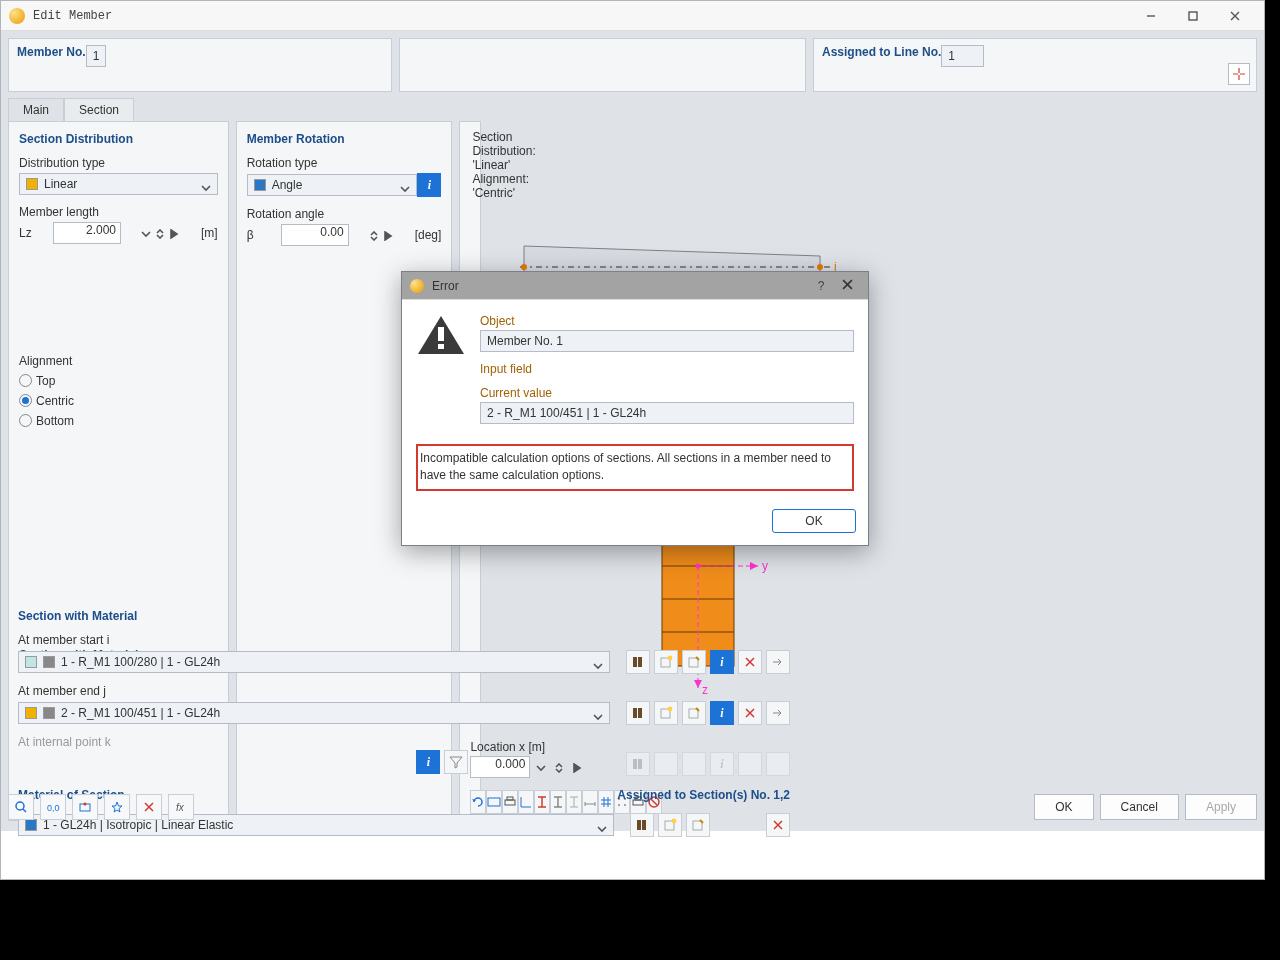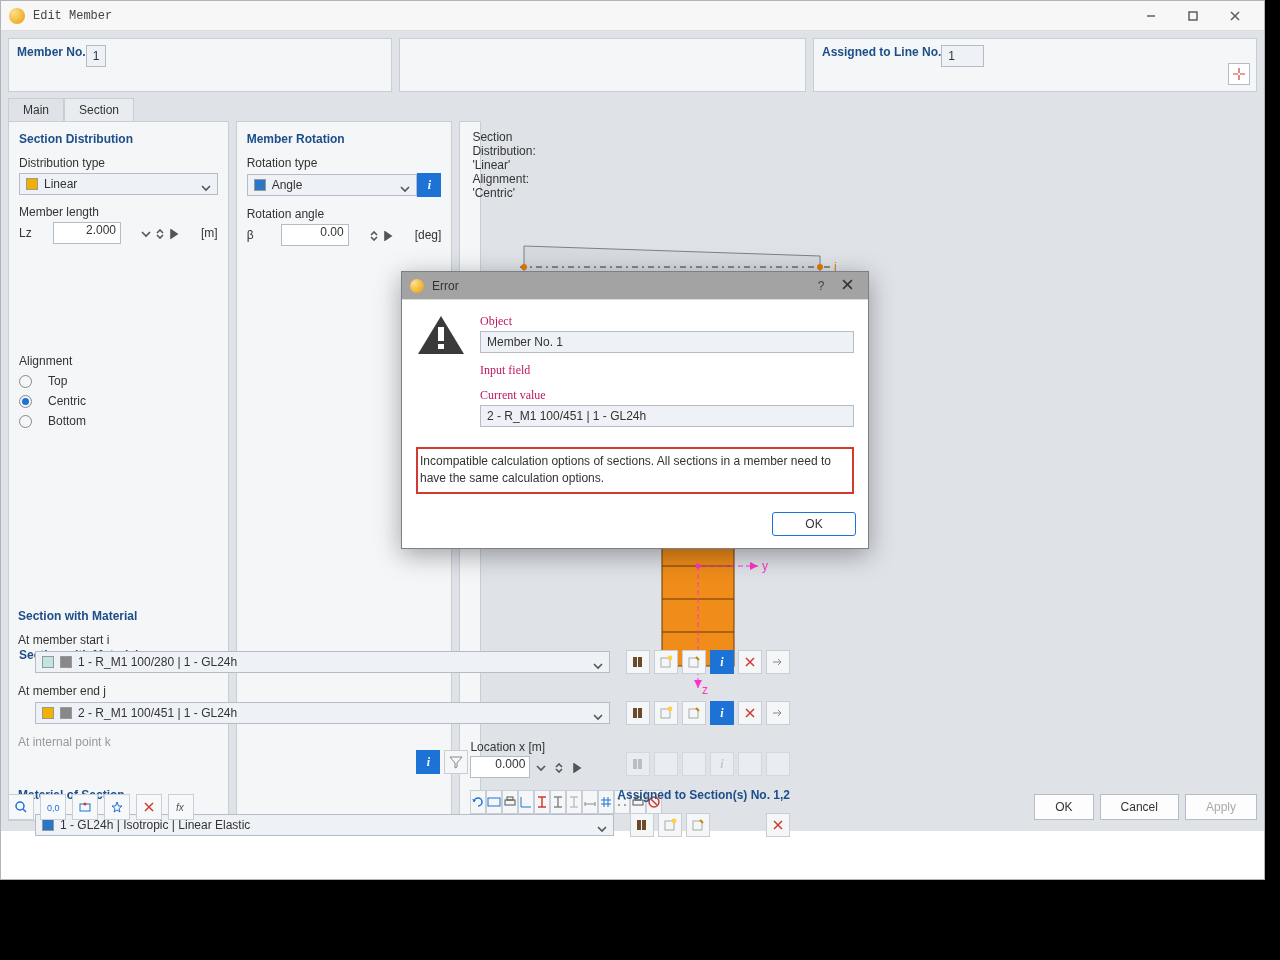--- a/index.html
+++ b/index.html
@@ -36,27 +36,27 @@
   .rightpanel { height:700px; position:relative; }
   .sechdr { color:#1d4e89; font-weight:600; font-size:12px; margin-bottom:8px; }
   .flabel { font-size:12px; color:#333; margin:10px 0 3px 0; display:block; }
   .smallctrl { display:flex; align-items:center; gap:20px; }
   .smallctrl .unit { font-size:12px; color:#333; }
   .numfield { width:68px; height:22px; border:1px solid #b5bcc7; background:#fff; text-align:right; padding:0 4px; font-size:12px; }
   .lz { width:14px; display:inline-block; }
   .stepg { display:inline-flex; align-items:center; gap:2px; }
   .step { width:12px; height:10px; }
   .step svg { width:10px; height:10px; stroke:#555; fill:none; stroke-width:1.6; }
-  .radio { display:flex; align-items:center; gap:16px; margin:6px 0; }
+  .radio { display:flex; align-items:flex-start; gap:4px; margin:6px 0; }
   .radio .r { width:13px; height:13px; border:1px solid #888; border-radius:50%; display:inline-block; position:relative; }
   .radio.checked .r::after { content:""; position:absolute; inset:2px; border-radius:50%; background:#1d72d6; }
   .iconbtn { width:24px; height:24px; border:1px solid #c9ced6; background:#f4f6f8; display:inline-flex; align-items:center; justify-content:center; }
   .iconbtn.blue { background:#1d72d6; color:#fff; border-color:#1d72d6; }
   .iconrow { display:flex; gap:4px; margin-left:6px; }
-  .sectrow { display:flex; align-items:center; gap:10px; margin-top:3px;margin-left:17px; }
+  .sectrow { display:flex; align-items:center; gap:10px; margin-top:3px; }
   .sectrow .combo { flex:1; }
   .info-i { font-weight:bold; font-style:italic; font-family:Georgia,serif; }
   .preview-elev { position:absolute; top:120px; left:60px; right:20px; }
   .preview-sect { position:absolute; top:340px; left:180px; }
   .rightinfo { position:absolute; top:8px; left:12px; font-size:12px; color:#333; }
   .locx { position:absolute; left:10px; bottom:42px; font-size:12px; }
   .locctrl { display:flex; align-items:center; gap:6px; margin-top:2px; }
   .rtoolbar { position:absolute; bottom:6px; left:10px; right:10px; display:flex; align-items:center; }
   .rtoolbar .spacer { flex:1; }
   .btmbar { position:absolute; left:7px; right:7px; bottom:7px; height:34px; display:flex; align-items:center; gap:6px; }
@@ -66,21 +66,21 @@
   .bicon { width:26px; height:26px; border:1px solid #c9cfd8; background:#f7f8fa; display:inline-flex; align-items:center; justify-content:center; }
   
   .dlg { position:absolute; left:400px; top:240px; width:468px; background:#fff; border:1px solid #7b8088; box-shadow:0 6px 24px rgba(0,0,0,0.35); }
   .dlg .dttl { height:28px; display:flex; align-items:center; padding:0 8px; background:#a3a3a3; border-bottom:1px solid #ddd; }
   .dlg .dttl .ticon { width:14px; height:14px; border-radius:50%; background:radial-gradient(circle at 30% 30%, #ffe08a, #e89b00); margin-right:8px; }
   .dlg .dttl .q { width:26px; text-align:center; color:#444; }
   .dlg .dttl .x { width:26px; text-align:center; color:#444; }
   .dlg .dbody { padding:14px 14px 6px 14px; display:flex; gap:14px; }
   .warnicon { width:50px; height:42px; }
   .dfields { flex:1; }
-  .dfl { font-size:12px; color:#be185d; margin-top:10px;font-family:Liberation Serif, serif; }
+  .dfl { font-size:12px; color:#a16207; margin-top:10px; }
   .dfv { height:22px; border:1px solid #b5bcc7; background:#eef1f5; padding:0 6px; line-height:20px; margin-top:2px; font-size:12px; }
   .dmsg { margin:14px 14px 10px 14px; padding:4px 2px; border:2px solid #d23a2f; font-size:12px; color:#333; line-height:1.45; }
   .dbtns { display:flex; justify-content:flex-end; padding:8px 12px 12px 12px; }
   .okbtn { width:84px; height:24px; border:1px solid #1d72d6; border-radius:3px; background:#fff; color:#333; font-size:12px; }
   .blackstrip { height:80px; background:#000; width:1265px; }
   .sectmaterial { position:absolute; left:10px; right:10px; bottom:70px; }
   .assignlbl { color:#1d4e89; font-weight:600; text-align:right; }
 </style>
 </head>
 <body>

